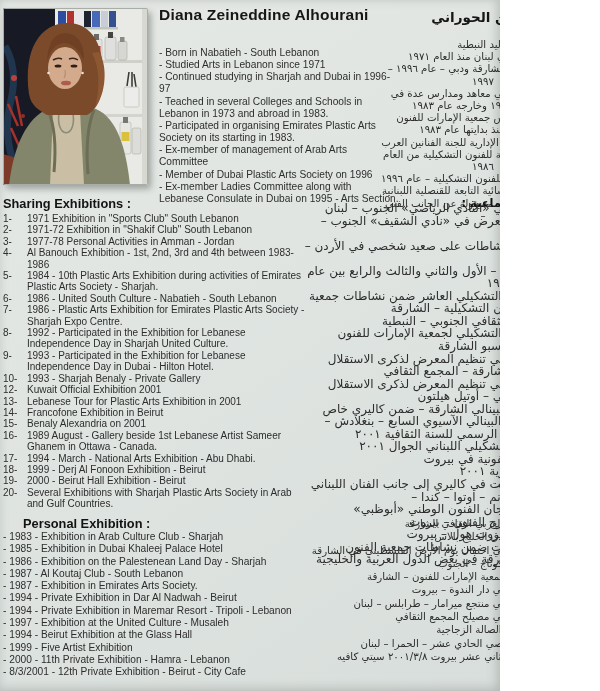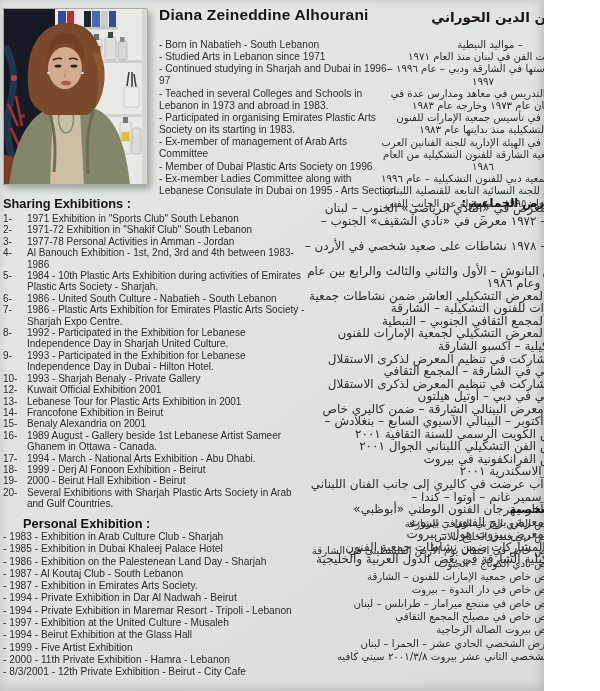--- a/index.html
+++ b/index.html
@@ -1,34 +1,34 @@
 <!DOCTYPE html>
 <html lang="en"><head>
 <meta charset="utf-8">
 <style>
   html,body{margin:0;padding:0;}
   .page{
     position:relative;
-    width:544px;height:691px;
+    width:500px;height:691px;
     background:linear-gradient(145deg,#e6e9e6 0%,#e0e5e2 40%,#d8dedb 100%);
     box-shadow:inset -4px 0 10px rgba(120,130,122,.25), inset 0 -4px 10px rgba(120,130,122,.18);
     font-family:"Liberation Sans",sans-serif;
     color:#2d2d2d;
     overflow:hidden;
   }
   .abs{position:absolute;}
   
   .photo{
     left:3px;top:8px;width:145px;height:177px;
     box-shadow:3px 4px 6px rgba(60,66,60,.4);
     border-radius:2px;overflow:hidden;background:#e9eae6;
   }
   
   .name-en{left:159px;top:6px;width:300px;font-size:15.5px;font-weight:bold;color:#161616;letter-spacing:.2px;}
-  .bio-en{left:159px;top:39px;width:240px;font-size:10.2px;line-height:12.15px;color:#2e2e2e;}
+  .bio-en{left:159px;top:47px;width:240px;font-size:10.2px;line-height:12.15px;color:#2e2e2e;}
   .h-en{font-size:12.8px;font-weight:bold;color:#131313;}
   .sharing-h{left:3px;top:196px;width:300px;}
   .sharing-list{left:3px;top:213px;width:306px;font-size:10px;line-height:11.4px;}
   .srow{display:flex;}
   .srow .num{flex:0 0 24px;}
   .srow .txt{flex:1;}
   .personal-h{left:3px;top:516px;width:300px;padding-left:20px;}
   .personal-list{left:3px;top:531px;width:306px;font-size:10.2px;line-height:12.3px;}
   
   .ar{font-family:"DejaVu Sans",sans-serif;direction:rtl;text-align:right;}

